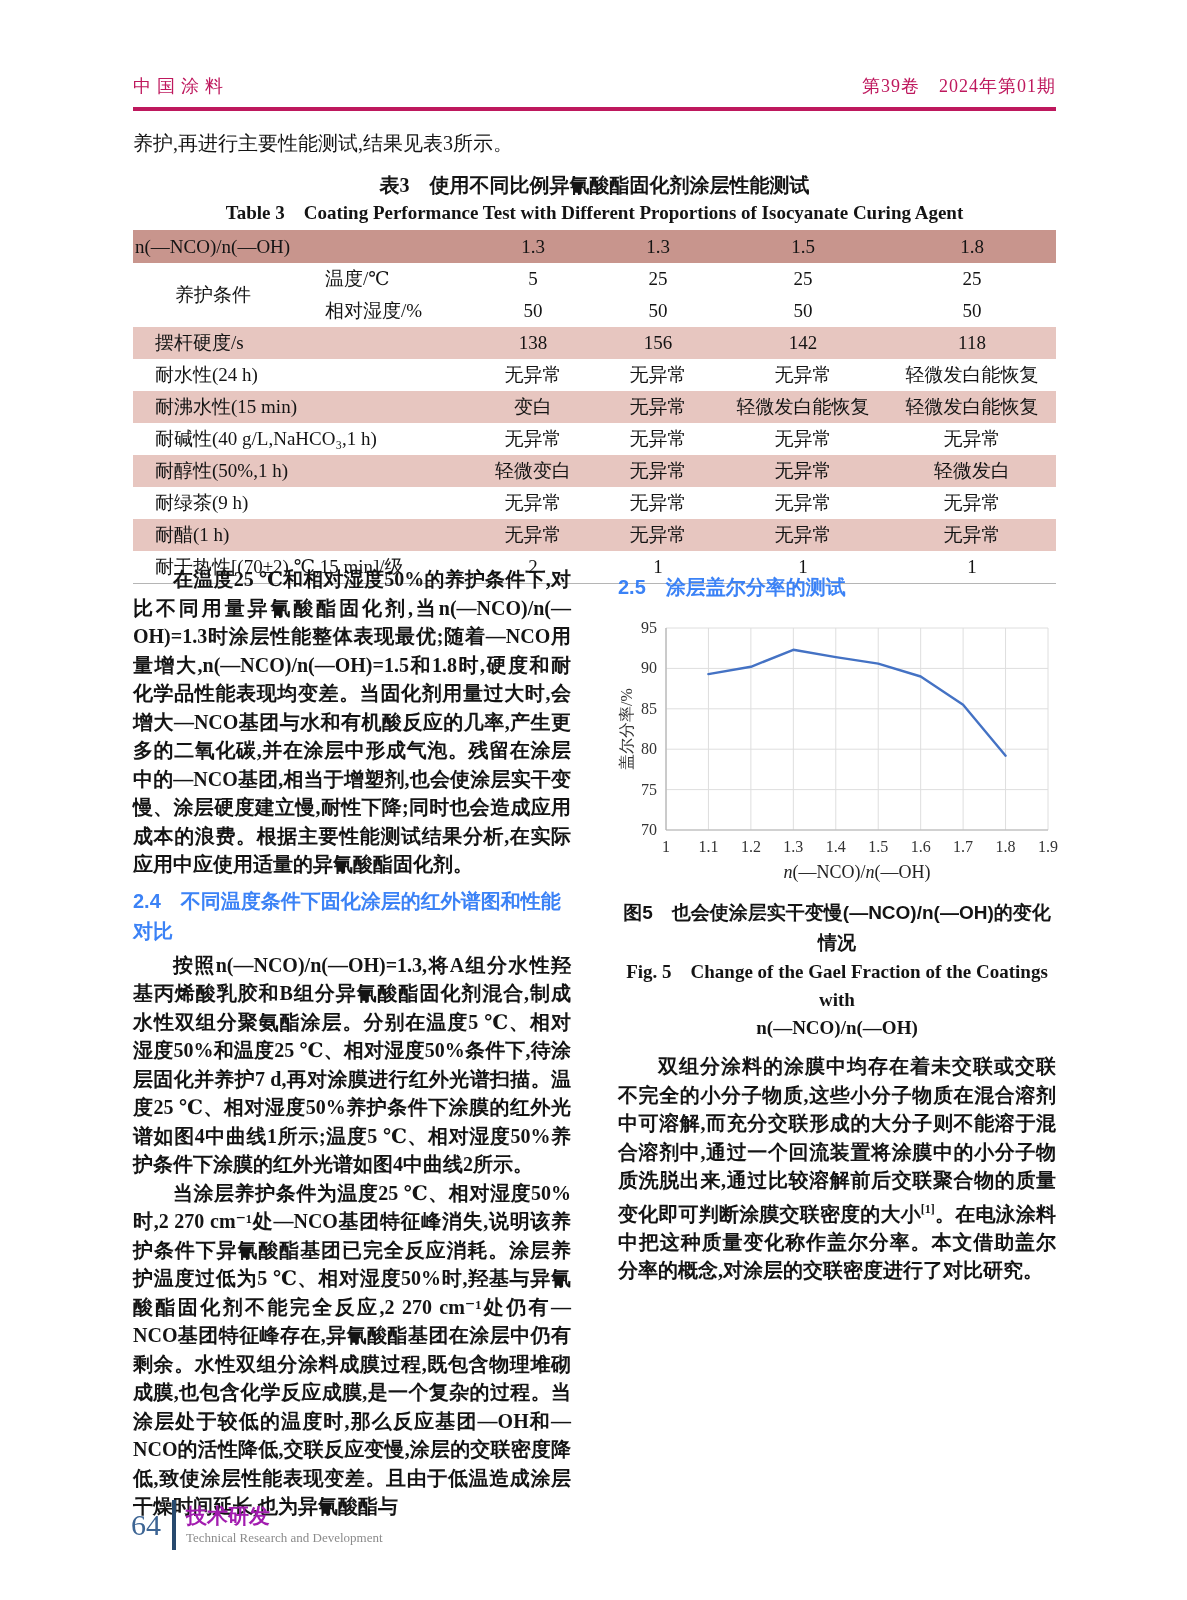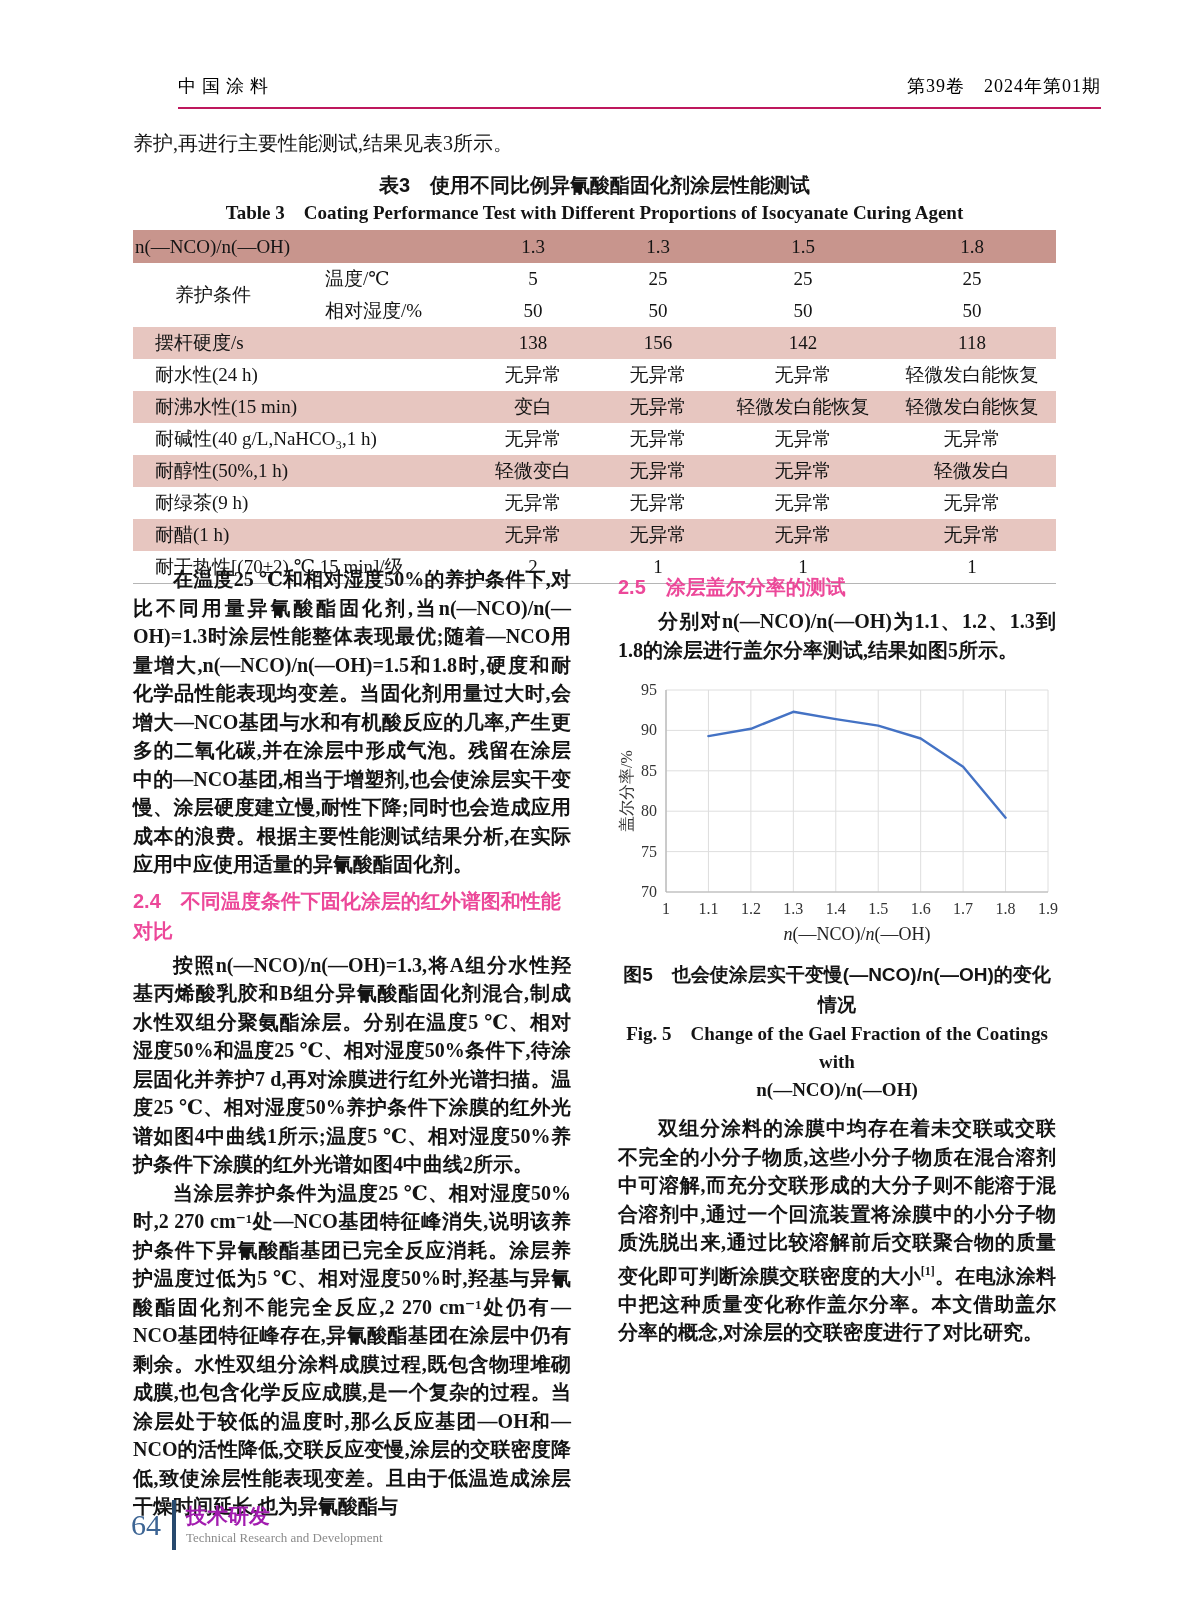--- a/index.html
+++ b/index.html
@@ -1,51 +1,51 @@
 <!DOCTYPE html>
 <html><head>
 <meta charset="utf-8">
 <style>
   html,body{margin:0;padding:0;background:#f2f2f2;}
   .page{position:relative;width:1187px;height:1600px;background:#ffffff;margin:0 auto;
         font-family:"Liberation Serif","DejaVu Serif",serif;color:#141414;overflow:hidden;}
 
   
   .header{position:absolute;left:133px;top:74px;width:923px;display:flex;
-          justify-content:space-between;align-items:flex-end;color:#000000;
-          font-size:18px;padding-bottom:9px;border-bottom:2px solid #be185d;margin-left:45px;}
+          justify-content:space-between;align-items:flex-end;color:#be185d;
+          font-size:18px;padding-bottom:9px;border-bottom:4px solid #be185d;}
   .journal{letter-spacing:6px;}
   .issue{letter-spacing:1px;}
 
   .intro{position:absolute;left:133px;top:130px;font-size:20px;}
 
   
   .tbl-title-zh{position:absolute;left:133px;top:172px;width:923px;text-align:center;
-                font-family:Liberation Sans, sans-serif;font-weight:bold;font-size:20px;}
+                font-family:Liberation Serif, serif;font-weight:bold;font-size:20px;}
   .tbl-title-en{position:absolute;left:133px;top:200px;width:923px;text-align:center;
                 font-weight:bold;font-size:19px;}
 
   
   table.t3{position:absolute;left:133px;top:230px;width:923px;border-collapse:collapse;
            font-size:19px;border-bottom:1.5px solid #b5b5b5;}
   .t3 td{text-align:center;padding:3px 2px;height:23px;vertical-align:middle;}
   .t3 tr.hdr td{background:#c8958d;padding:5px 2px;}
   .t3 tr.shaded td{background:#e7c6c0;}
   .t3 td.lbl{text-align:left;padding-left:22px;}
   .t3 td.lbl-main{text-align:left;padding-left:42px;}
   .t3 td.lbl-sub{text-align:left;padding-left:2px;}
 
   
   .col{position:absolute;top:565px;width:438px;}
   .col-left{left:133px;}
   .col-right{left:618px;}
   p.body{margin:0;font-size:20px;line-height:28.5px;text-align:justify;text-indent:2em;font-weight:bold;}
   p.body.noindent{text-indent:0;}
   .sec-heading{margin:7px 0 5px 0;font-family:"Liberation Sans","DejaVu Sans",sans-serif;
-               font-weight:bold;font-size:20px;color:#ec4899;line-height:30px;}
+               font-weight:bold;font-size:20px;color:#3b82f6;line-height:30px;}
   sup{font-size:12px;}
 
   
   .chart-wrap{text-align:center;margin:12px 0 4px 0;}
   .fig-cap-zh{font-family:"Liberation Sans","DejaVu Sans",sans-serif;font-weight:bold;
               font-size:19px;text-align:center;line-height:30px;margin-top:8px;}
   .fig-cap-en{font-weight:bold;font-size:19px;text-align:center;line-height:28px;}
   .fig-gap{height:10px;}
 
   
@@ -165,21 +165,20 @@
 
   <div class="col col-left">
     <p class="body">在温度25 ℃和相对湿度50%的养护条件下,对比不同用量异氰酸酯固化剂,当n(—NCO)/n(—OH)=1.3时涂层性能整体表现最优;随着—NCO用量增大,n(—NCO)/n(—OH)=1.5和1.8时,硬度和耐化学品性能表现均变差。当固化剂用量过大时,会增大—NCO基团与水和有机酸反应的几率,产生更多的二氧化碳,并在涂层中形成气泡。残留在涂层中的—NCO基团,相当于增塑剂,也会使涂层实干变慢、涂层硬度建立慢,耐性下降;同时也会造成应用成本的浪费。根据主要性能测试结果分析,在实际应用中应使用适量的异氰酸酯固化剂。</p>
     <div class="sec-heading">2.4　不同温度条件下固化涂层的红外谱图和性能对比</div>
     <p class="body">按照n(—NCO)/n(—OH)=1.3,将A组分水性羟基丙烯酸乳胶和B组分异氰酸酯固化剂混合,制成水性双组分聚氨酯涂层。分别在温度5 ℃、相对湿度50%和温度25 ℃、相对湿度50%条件下,待涂层固化并养护7 d,再对涂膜进行红外光谱扫描。温度25 ℃、相对湿度50%养护条件下涂膜的红外光谱如图4中曲线1所示;温度5 ℃、相对湿度50%养护条件下涂膜的红外光谱如图4中曲线2所示。</p>
     <p class="body">当涂层养护条件为温度25 ℃、相对湿度50%时,2 270 cm⁻¹处—NCO基团特征峰消失,说明该养护条件下异氰酸酯基团已完全反应消耗。涂层养护温度过低为5 ℃、相对湿度50%时,羟基与异氰酸酯固化剂不能完全反应,2 270 cm⁻¹处仍有—NCO基团特征峰存在,异氰酸酯基团在涂层中仍有剩余。水性双组分涂料成膜过程,既包含物理堆砌成膜,也包含化学反应成膜,是一个复杂的过程。当涂层处于较低的温度时,那么反应基团—OH和—NCO的活性降低,交联反应变慢,涂层的交联密度降低,致使涂层性能表现变差。且由于低温造成涂层干燥时间延长,也为异氰酸酯与</p>
   </div>
 
   <div class="col col-right">
     <div class="sec-heading">2.5　涂层盖尔分率的测试</div>
-    <p class="body">分别对n(—NCO)/n(—OH)为1.1、1.2、1.3到1.8的涂层进行盖尔分率测试,结果如图5所示。</p>
 
     <div class="chart-wrap">
       <svg id="gel-chart" width="446" height="272" viewBox="0 0 446 272" xmlns="http://www.w3.org/2000/svg">
           <line x1="48" y1="14" x2="48" y2="216" stroke="#dedede" stroke-width="1"></line>
           <line x1="90.44444444444449" y1="14" x2="90.44444444444449" y2="216" stroke="#dedede" stroke-width="1"></line>
           <line x1="132.88888888888886" y1="14" x2="132.88888888888886" y2="216" stroke="#dedede" stroke-width="1"></line>
           <line x1="175.33333333333337" y1="14" x2="175.33333333333337" y2="216" stroke="#dedede" stroke-width="1"></line>
           <line x1="217.77777777777774" y1="14" x2="217.77777777777774" y2="216" stroke="#dedede" stroke-width="1"></line>
           <line x1="260.22222222222223" y1="14" x2="260.22222222222223" y2="216" stroke="#dedede" stroke-width="1"></line>
           <line x1="302.66666666666674" y1="14" x2="302.66666666666674" y2="216" stroke="#dedede" stroke-width="1"></line>

